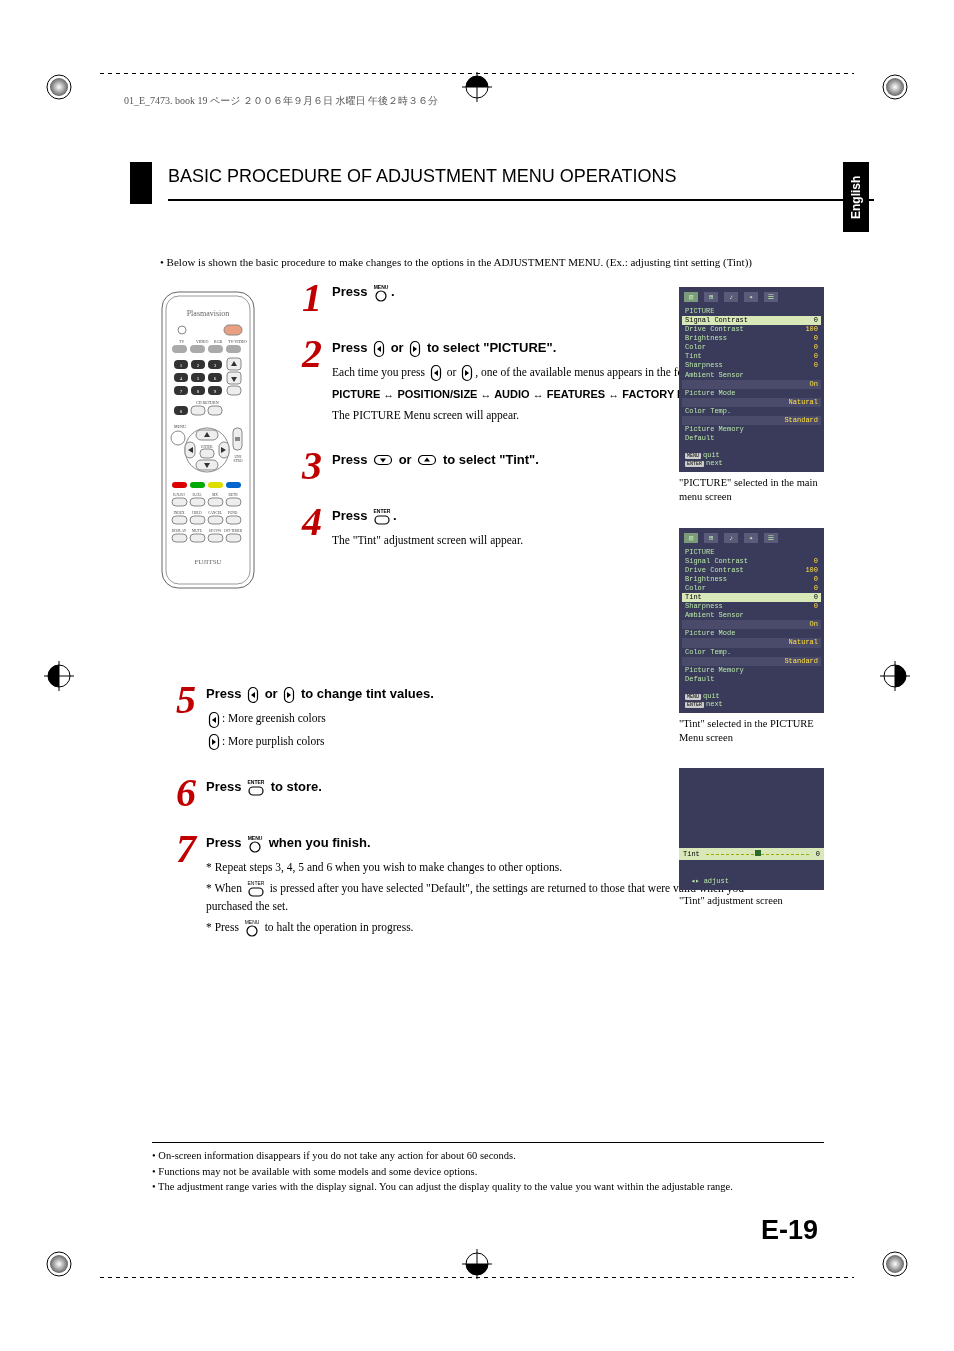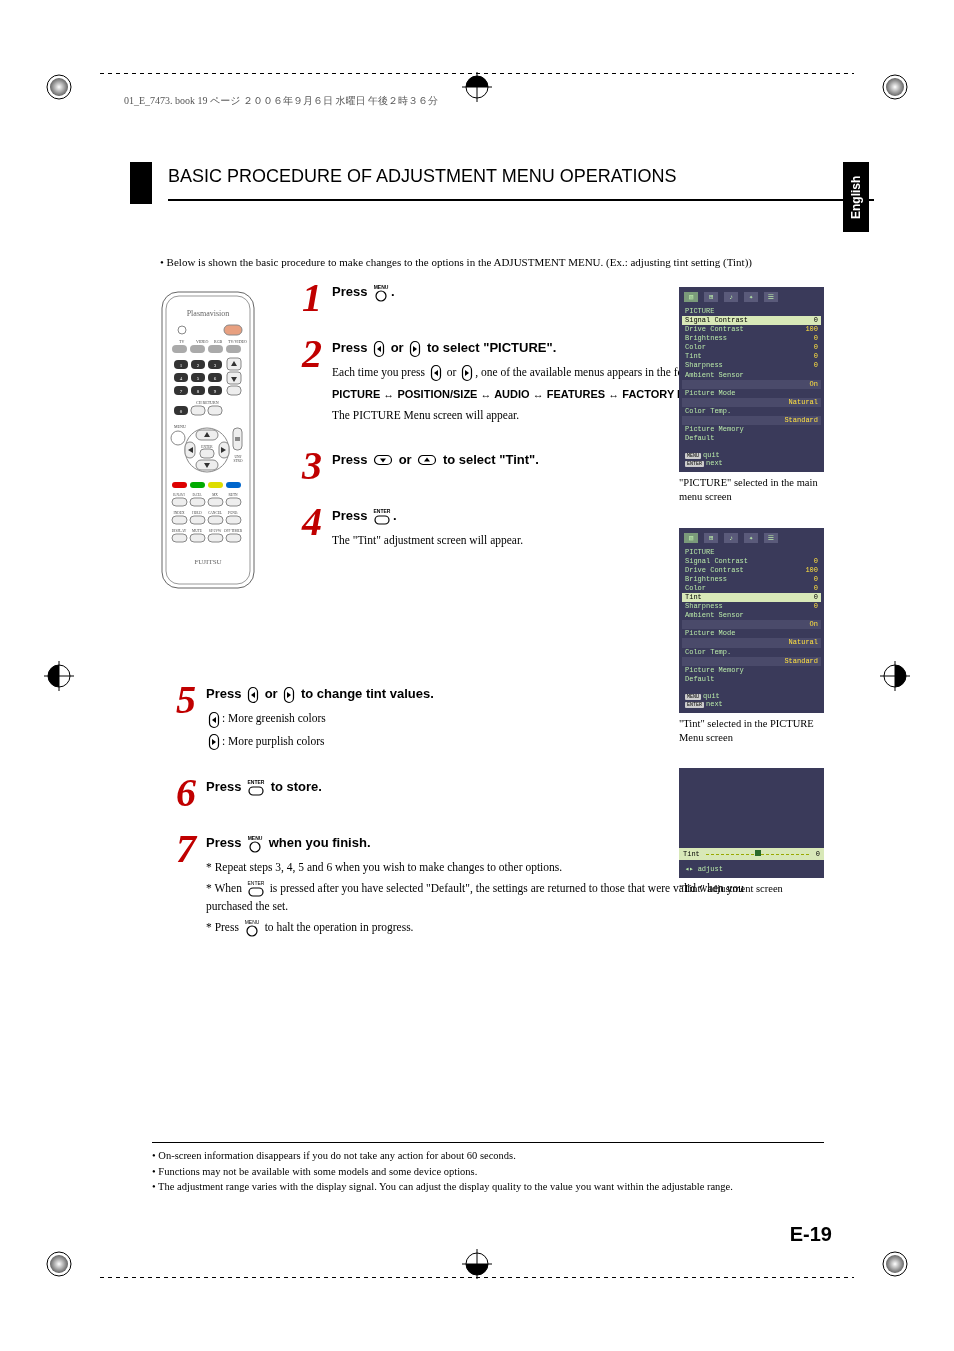--- a/index.html
+++ b/index.html
@@ -253,21 +253,22 @@
     .tint-caret {
       position: absolute;
       top: -3px;
       left: 50%;
       width: 6px;
       height: 6px;
       background: #2a6a2a;
       transform: translateX(-50%);
     }
     .tint-adjust {
-      padding: 5px 6px;
+      padding: 5px 12px;
+      margin-top: 12px;
     }
     .notes {
       position: absolute;
       left: 152px;
       right: 130px;
       bottom: 156px;
     }
     .note-title {
       font-family: Arial, sans-serif;
       font-weight: bold;
@@ -280,25 +281,25 @@
       margin-bottom: 5px;
     }
     .note-item {
       font-size: 10.5px;
       line-height: 1.5;
       padding-left: 10px;
       text-indent: -10px;
     }
     .page-num {
       position: absolute;
-      right: 122px;
+      right: 136px;
       bottom: 105px;
       font-family: Arial, sans-serif;
       font-weight: bold;
-      font-size: 20px;
+      font-size: 27px;
     }
     .clear { clear: both; }
   </style>
 </head>
 <body>
 
 <div class="crop-mark crop-tl">
   <svg viewBox="0 0 40 40">
       <circle cx="25" cy="25" r="12" fill="none" stroke="#000"></circle>
       <circle cx="25" cy="25" r="9" fill="url(#g1)"></circle>

